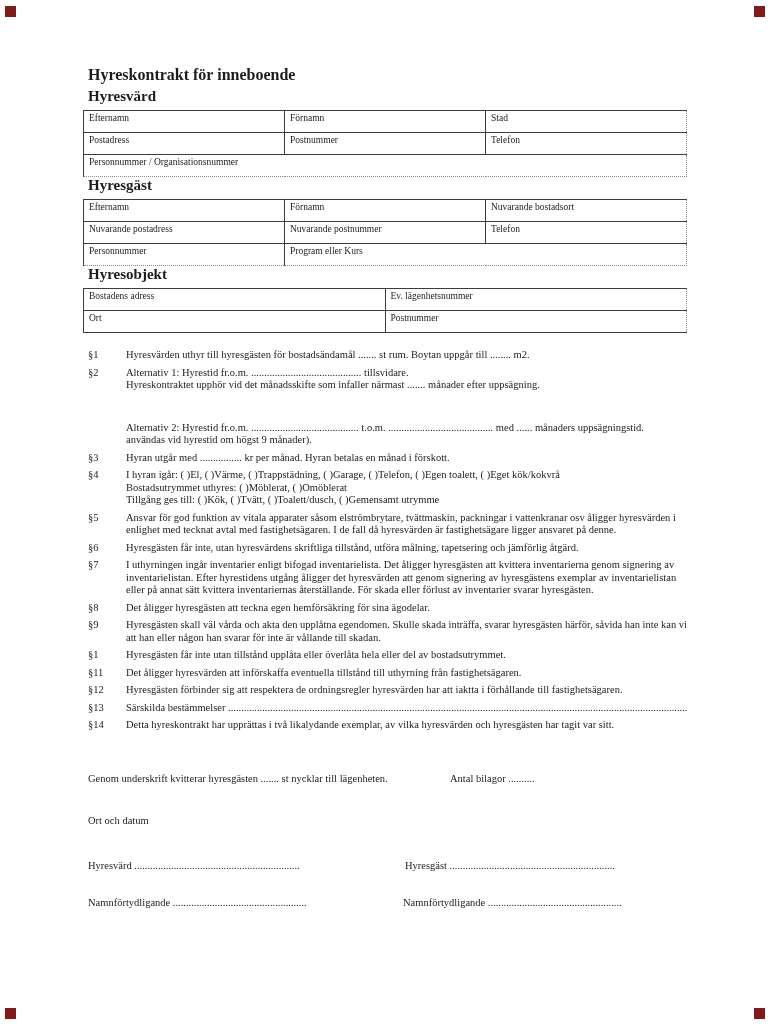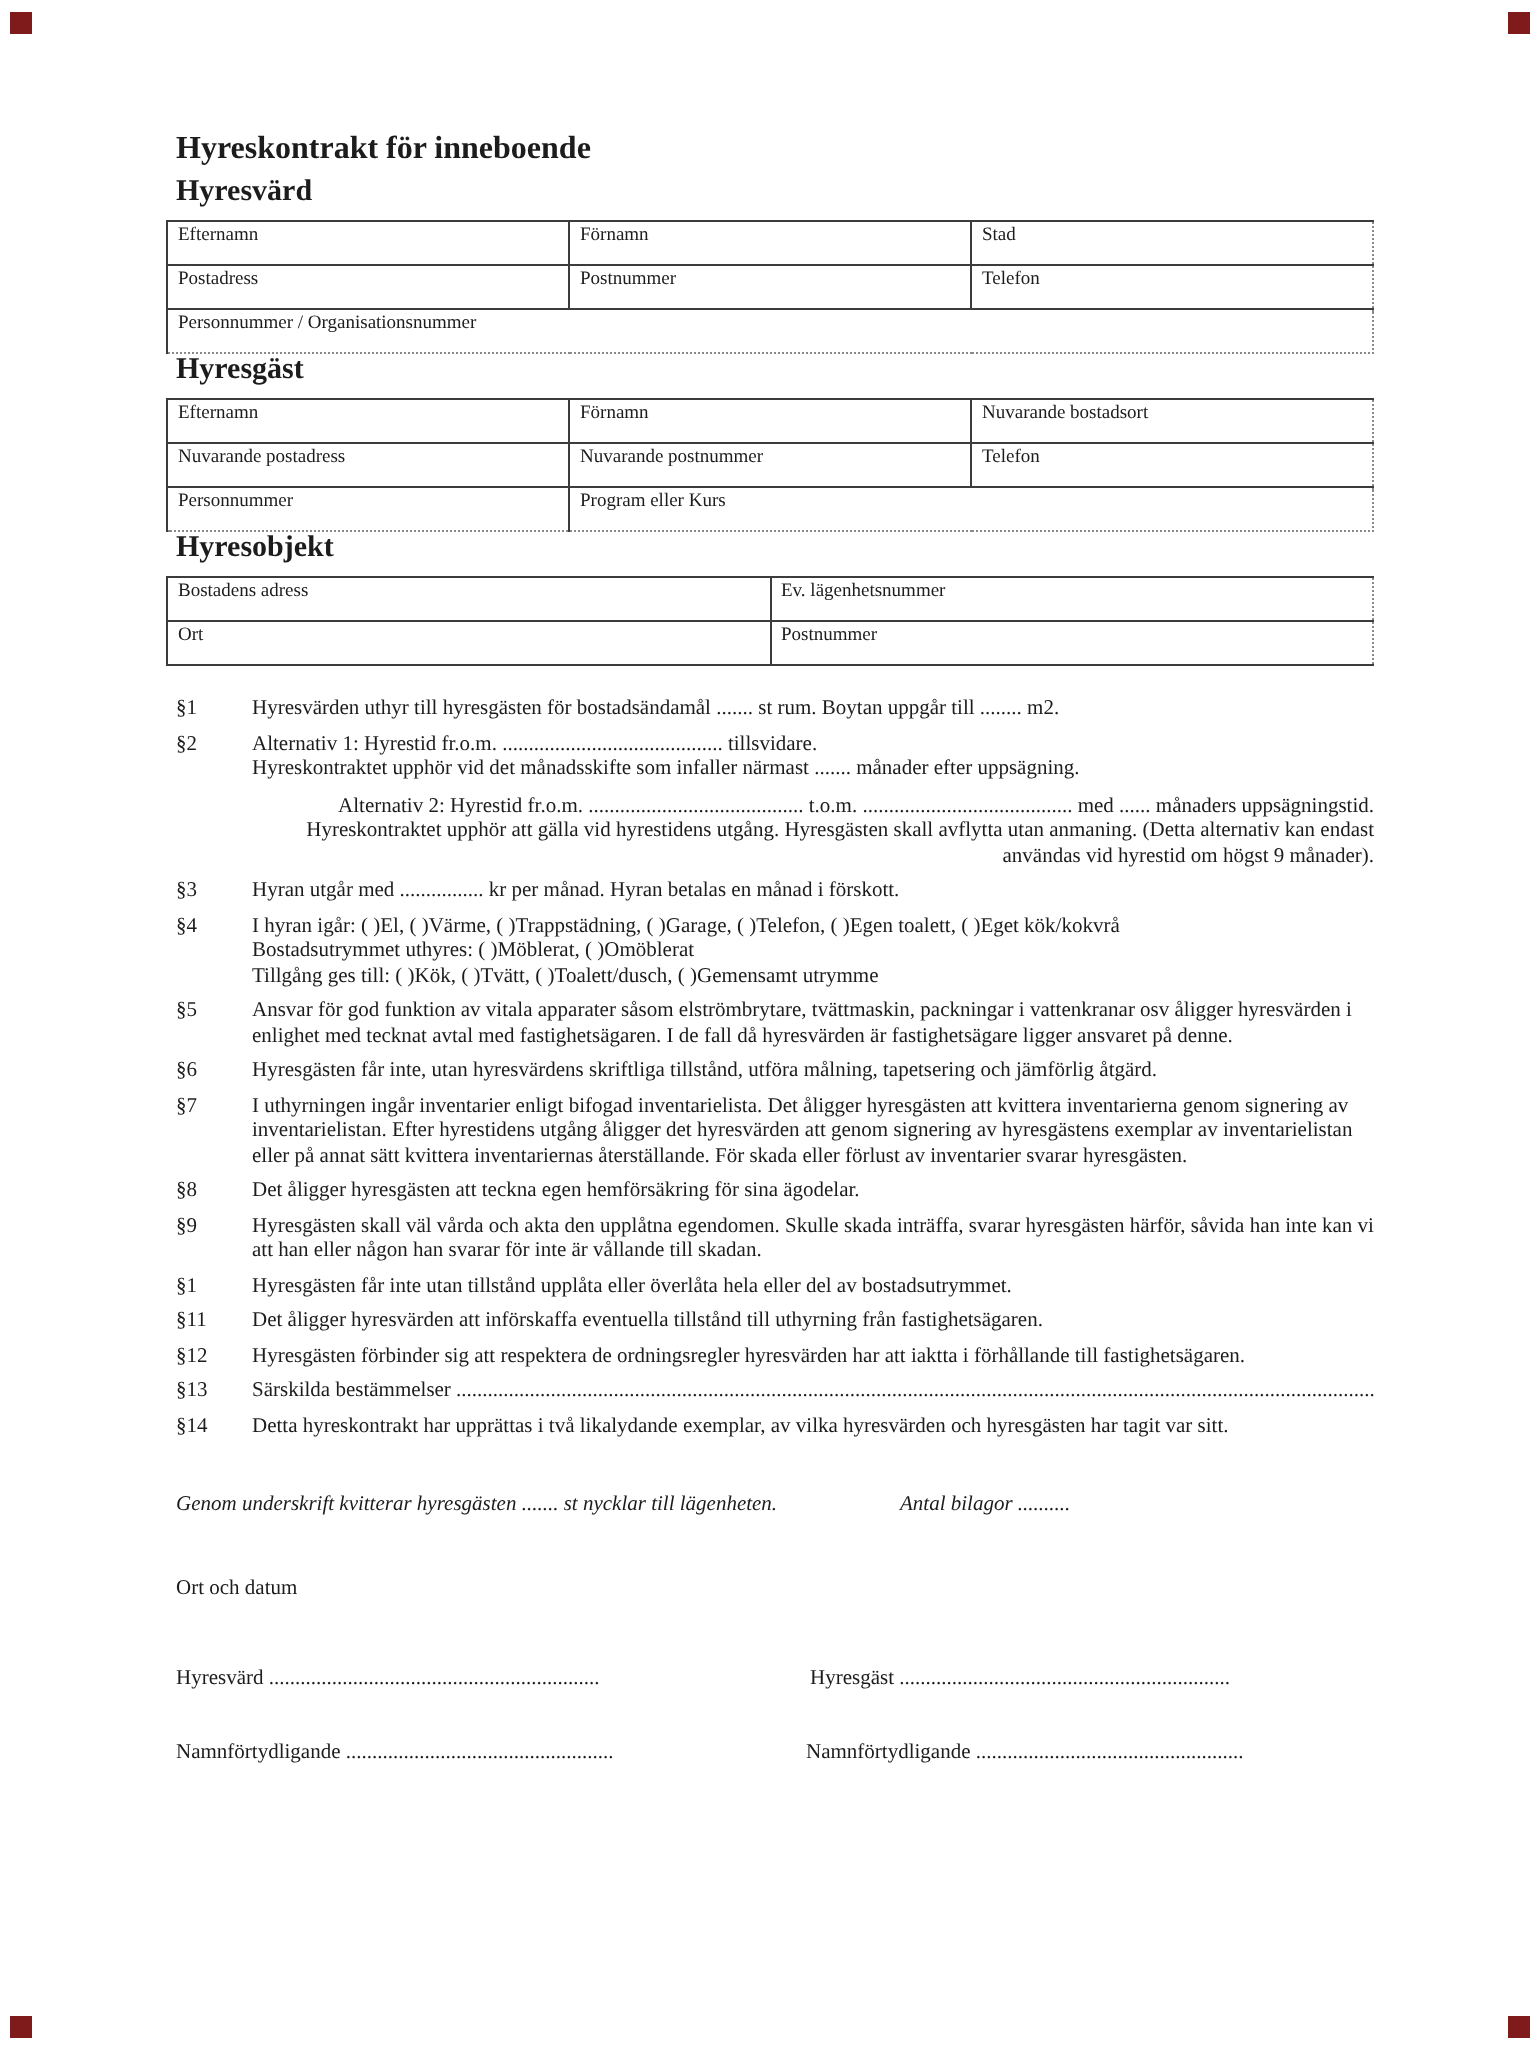--- a/index.html
+++ b/index.html
@@ -44,36 +44,36 @@
     padding: 1px 2px 0 5px;
     font-size: 9.5px; line-height: 12px;
     overflow: hidden; white-space: nowrap;
   }
   table.form-table tr:last-child td { border-bottom: 1px dotted #8a8a8a; }
   table.form-table td:last-child { border-right: 1px dotted #8a8a8a; }
   table.property-table tr:last-child td { border-bottom: 1px solid #3c3c3c; margin-top: 16px; }
 
   .clauses { margin-top: 16px; }
   .clause { display: flex; margin-bottom: 5px; }
-  .clause.extra-gap { margin-top: 6px; text-align: right; }
+  .clause.extra-gap { margin-top: 30px; }
   .clause-num {
     width: 43px; flex: 0 0 43px;
     font-size: 10.5px; line-height: 12.5px; padding-left: 5px;
     box-sizing: border-box;
   }
   .clause-body { flex: 1 1 auto; min-width: 0; }
   .clause-line {
     font-size: 10.5px; line-height: 12.5px;
     white-space: nowrap; overflow: hidden;
   }
 
   .footer-row { position: relative; margin-left: 5px; font-size: 10.5px; line-height: 13px; }
   .footer-row .left  { white-space: nowrap; }
   .footer-row .right { position: absolute; top: 0; white-space: nowrap; }
-  .row-keys   { margin-top: 26px; font-style: italic; }
+  .row-keys   { margin-top: 40px; }
   .row-keys .right { left: 362px; }
   .row-place  { margin-top: 29px; }
   .row-sign   { margin-top: 32px; }
   .row-sign .right { left: 317px; }
   .row-name   { margin-top: 24px; }
   .row-name .right { left: 315px; }
 </style>
 </head>
 <body>
 
@@ -150,21 +150,20 @@
       <div class="clause-num">§2</div>
       <div class="clause-body">
         <div class="clause-line">Alternativ 1: Hyrestid fr.o.m. .......................................... tillsvidare.</div>
         <div class="clause-line">Hyreskontraktet upphör vid det månadsskifte som infaller närmast ....... månader efter uppsägning.</div>
       </div>
     </div>
     <div class="clause extra-gap">
       <div class="clause-num"></div>
       <div class="clause-body">
         <div class="clause-line">Alternativ 2: Hyrestid fr.o.m. ......................................... t.o.m. ........................................ med ...... månaders uppsägningstid.</div>
-        <div class="clause-line">Hyreskontraktet upphör att gälla vid hyrestidens utgång. Hyresgästen skall avflytta utan anmaning. (Detta alternativ kan endast</div>
         <div class="clause-line">användas vid hyrestid om högst 9 månader).</div>
       </div>
     </div>
     <div class="clause">
       <div class="clause-num">§3</div>
       <div class="clause-body">
           <div class="clause-line">Hyran utgår med ................ kr per månad. Hyran betalas en månad i förskott.</div>
         </div>
     </div>
     <div class="clause">

